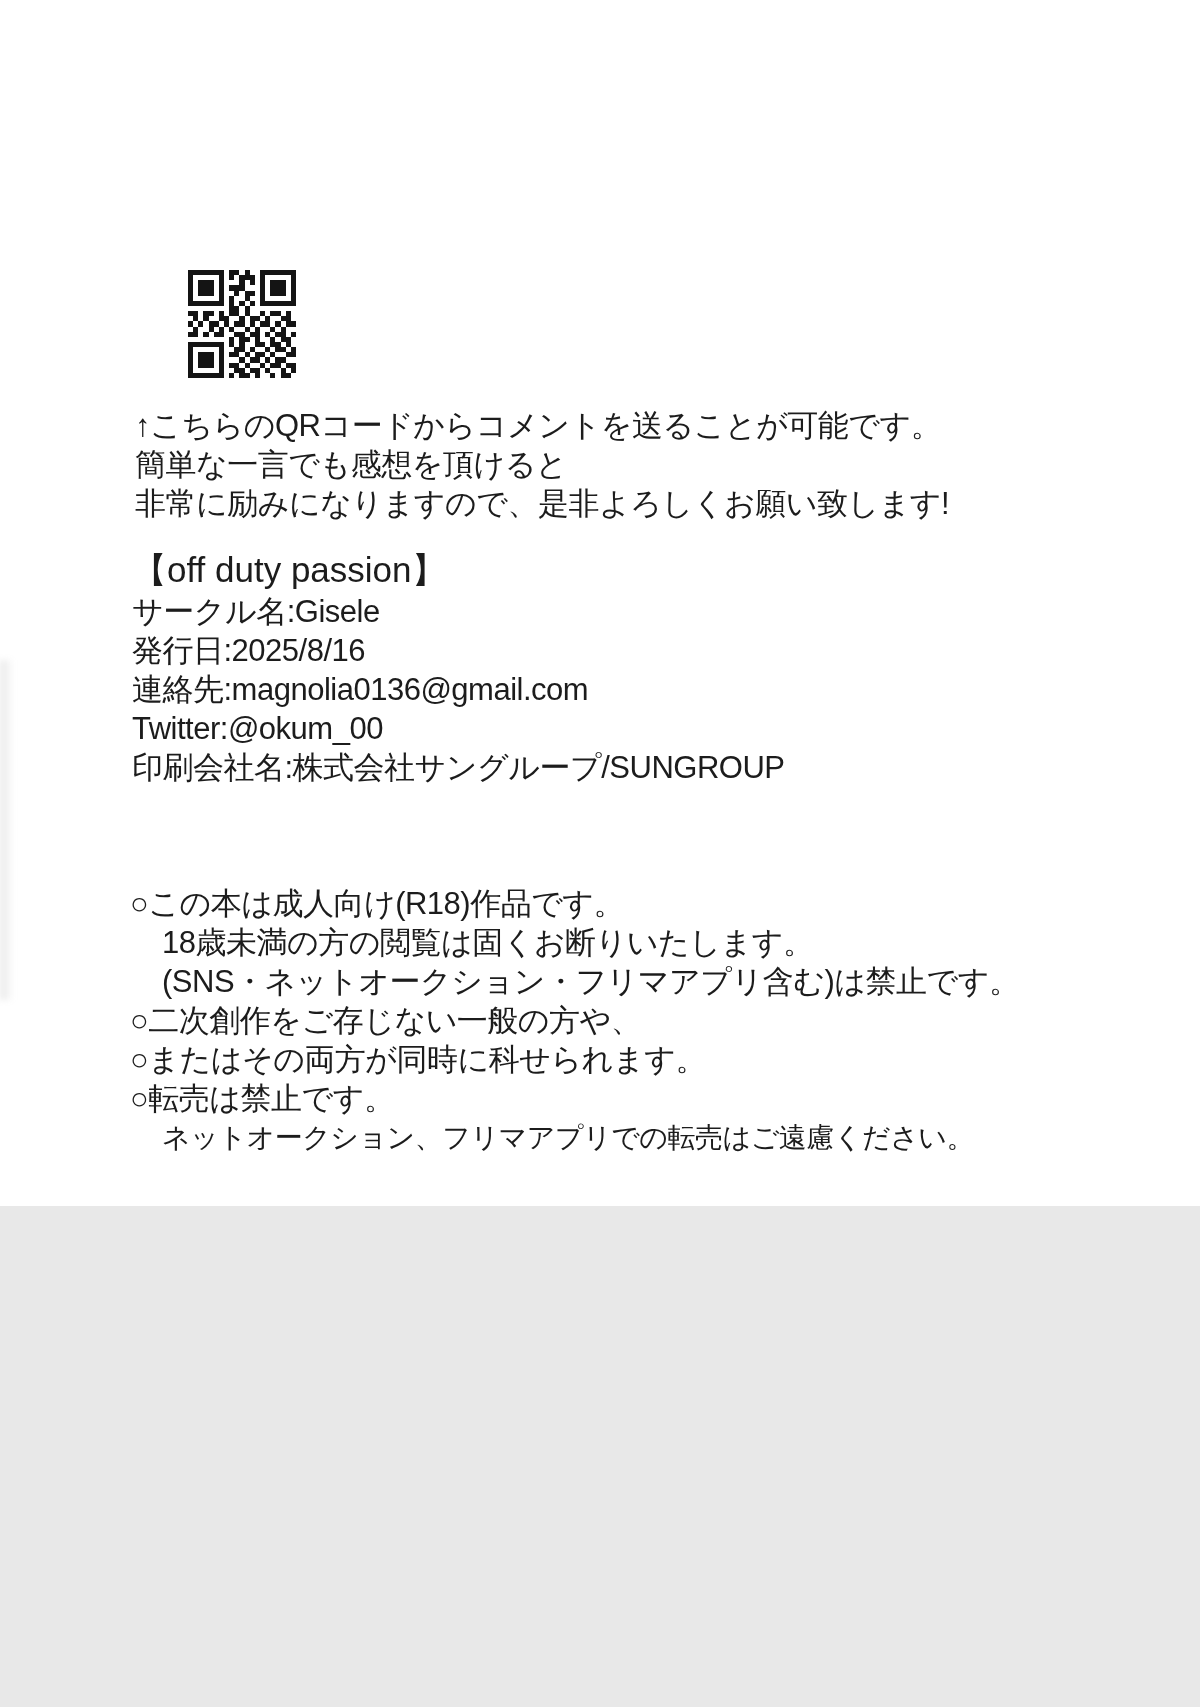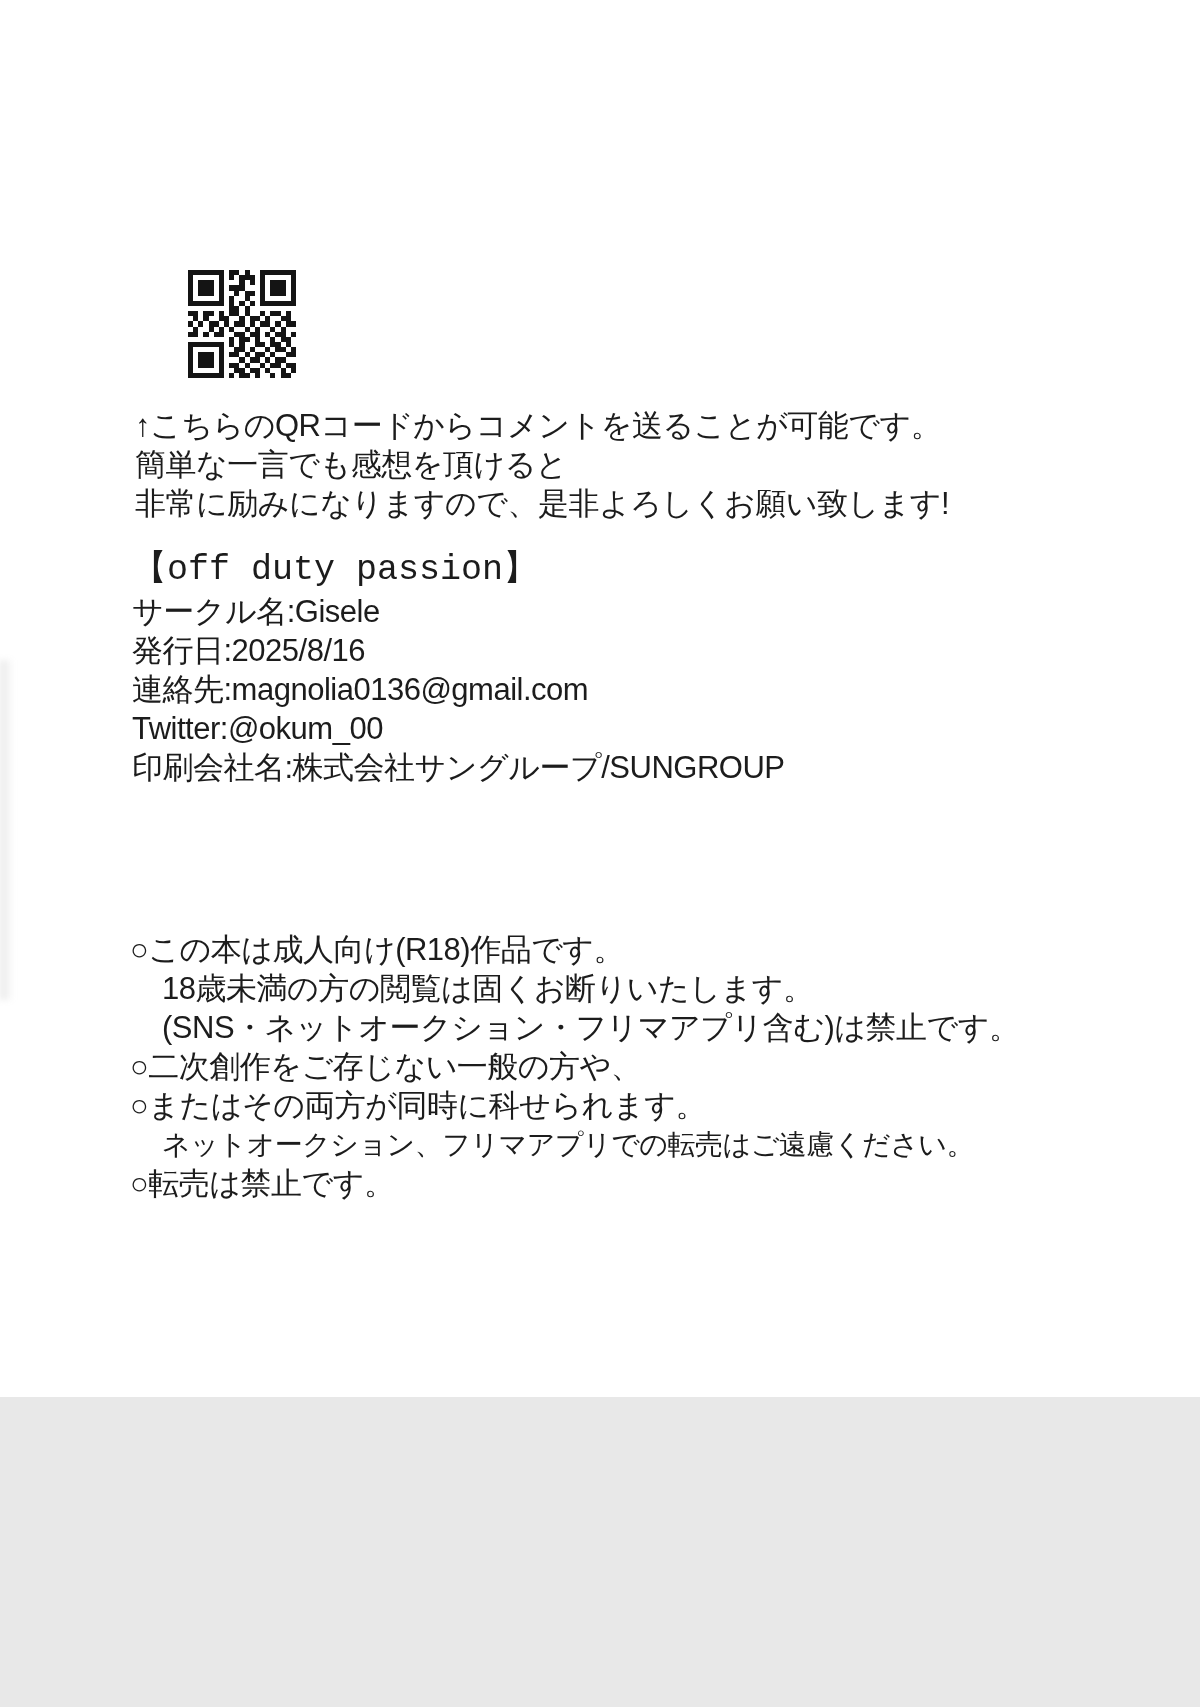--- a/index.html
+++ b/index.html
@@ -3,21 +3,21 @@
 <meta charset="utf-8">
 <style>
   html,body { margin:0; padding:0; }
   body {
     font-family: "Liberation Sans", sans-serif;
     background:#e8e8e8;
   }
   .page {
     position:relative;
     width:1200px;
-    height:1397px;
+    height:1206px;
     margin:0 auto;
     background:#ffffff;
     overflow:hidden;
     color:#1c1c1c;
   }
   
   .qr {
     position:absolute;
     left:188px;
     top:270px;
@@ -37,23 +37,22 @@
     line-height:39px;
     letter-spacing:-0.5px;
     white-space:nowrap;
   }
   .note-block { top:406px; }
   .colophon-block { top:548px; left:132px; }
   .colophon-title {
     font-size:35px;
     line-height:44px;
     letter-spacing:0px;
-    font-family:Liberation Mono, monospace;
-  }
-  .notices-block { top:884px; left:130px;margin-top:46px; }
+  }
+  .notices-block { top:884px; left:130px; }
   .copyright-block { top:1282px; left:128px; }
   .indent { padding-left:32px; }
   .small { font-size:28px; }
 
   
   .artifact { position:absolute; pointer-events:none; }
   .a-left {
     left:0; top:660px; width:14px; height:340px;
     background:linear-gradient(to right, rgba(120,120,120,0.18), rgba(120,120,120,0));
     filter:blur(3px);
@@ -532,22 +531,22 @@
     <div class="line">Twitter:@okum_00</div>
     <div class="line">印刷会社名:株式会社サングループ/SUNGROUP</div>
   </div>
 
   <div class="tblock notices-block">
     <div class="line">○この本は成人向け(R18)作品です。</div>
     <div class="line indent">18歳未満の方の閲覧は固くお断りいたします。</div>
     <div class="line indent">(SNS・ネットオークション・フリマアプリ含む)は禁止です。</div>
     <div class="line">○二次創作をご存じない一般の方や、</div>
     <div class="line">○またはその両方が同時に科せられます。</div>
+    <div class="line">○転売は禁止です。</div>
     <div class="line indent small">ネットオークション、フリマアプリでの転売はご遠慮ください。</div>
-    <div class="line">○転売は禁止です。</div>
   </div>
 
 
   <div class="artifact a-left"></div>
   <div class="artifact a-bottom-left"></div>
   <div class="artifact a-right-edge"></div>
 
 </div>
 
 </body></html>

